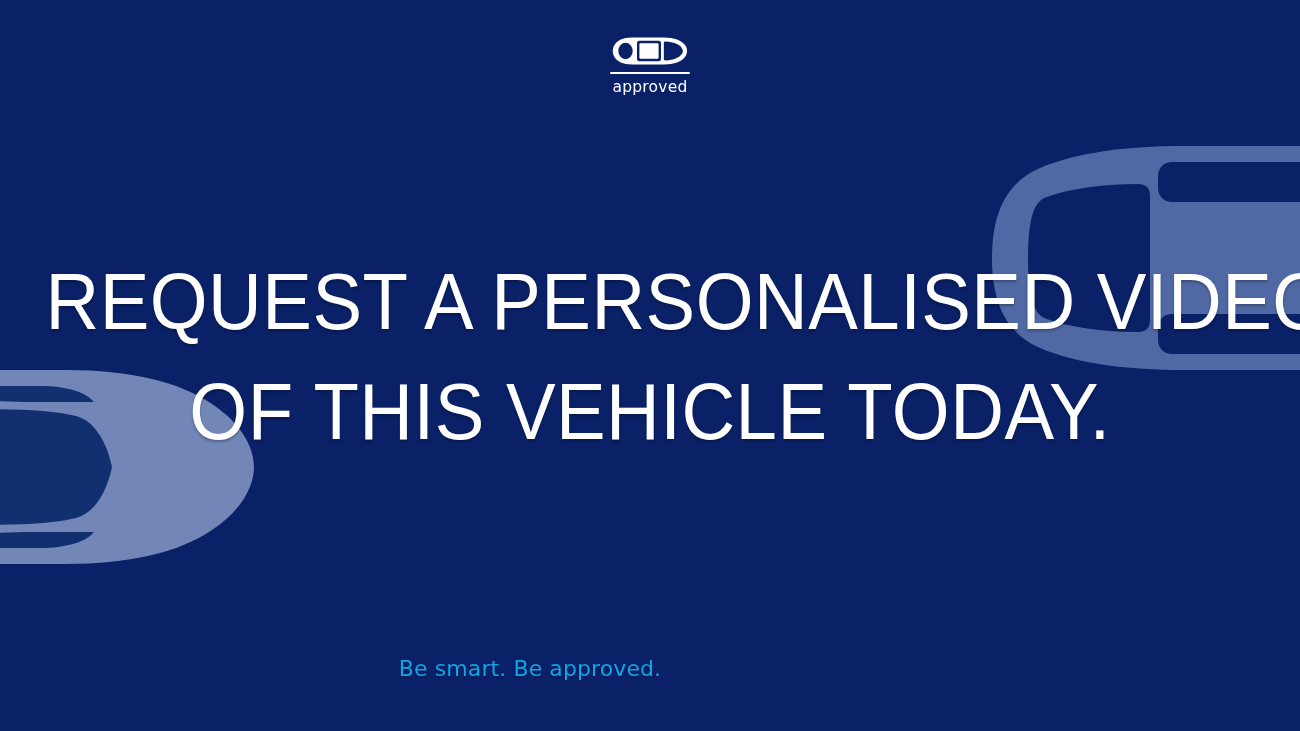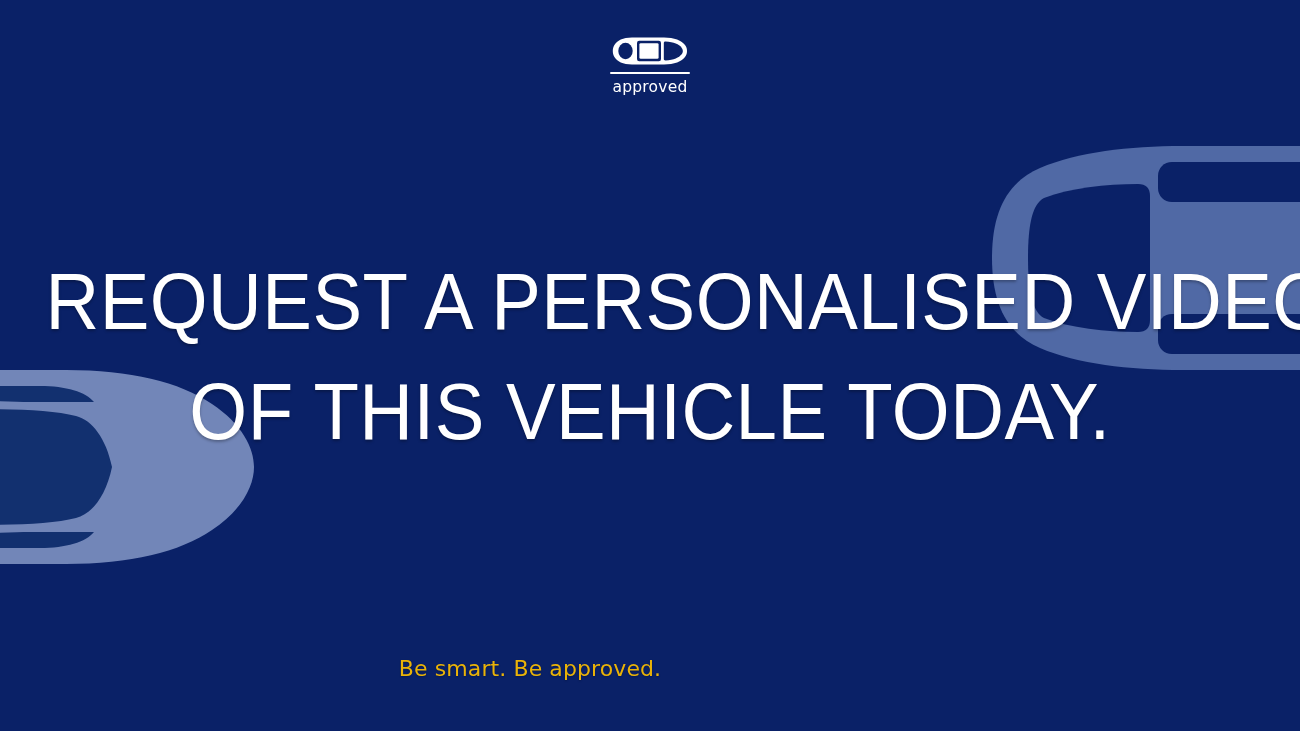--- a/index.html
+++ b/index.html
@@ -99,21 +99,21 @@
     white-space: nowrap;
   }
 
   
   .tagline {
     position: absolute;
     top: 656px;
     left: 0;
     width: 1060px;
     text-align: center;
-    color: #eab308;
+    color: #0ea5e9;
     font-size: 22px;
     font-weight: 400;
     letter-spacing: 0.1px;
     font-family: "DejaVu Sans", "Liberation Sans", sans-serif;
     text-shadow: 0 1px 2px rgba(0,0,0,0.25);
     white-space: nowrap;
   }
 </style>
 </head>
 <body>

